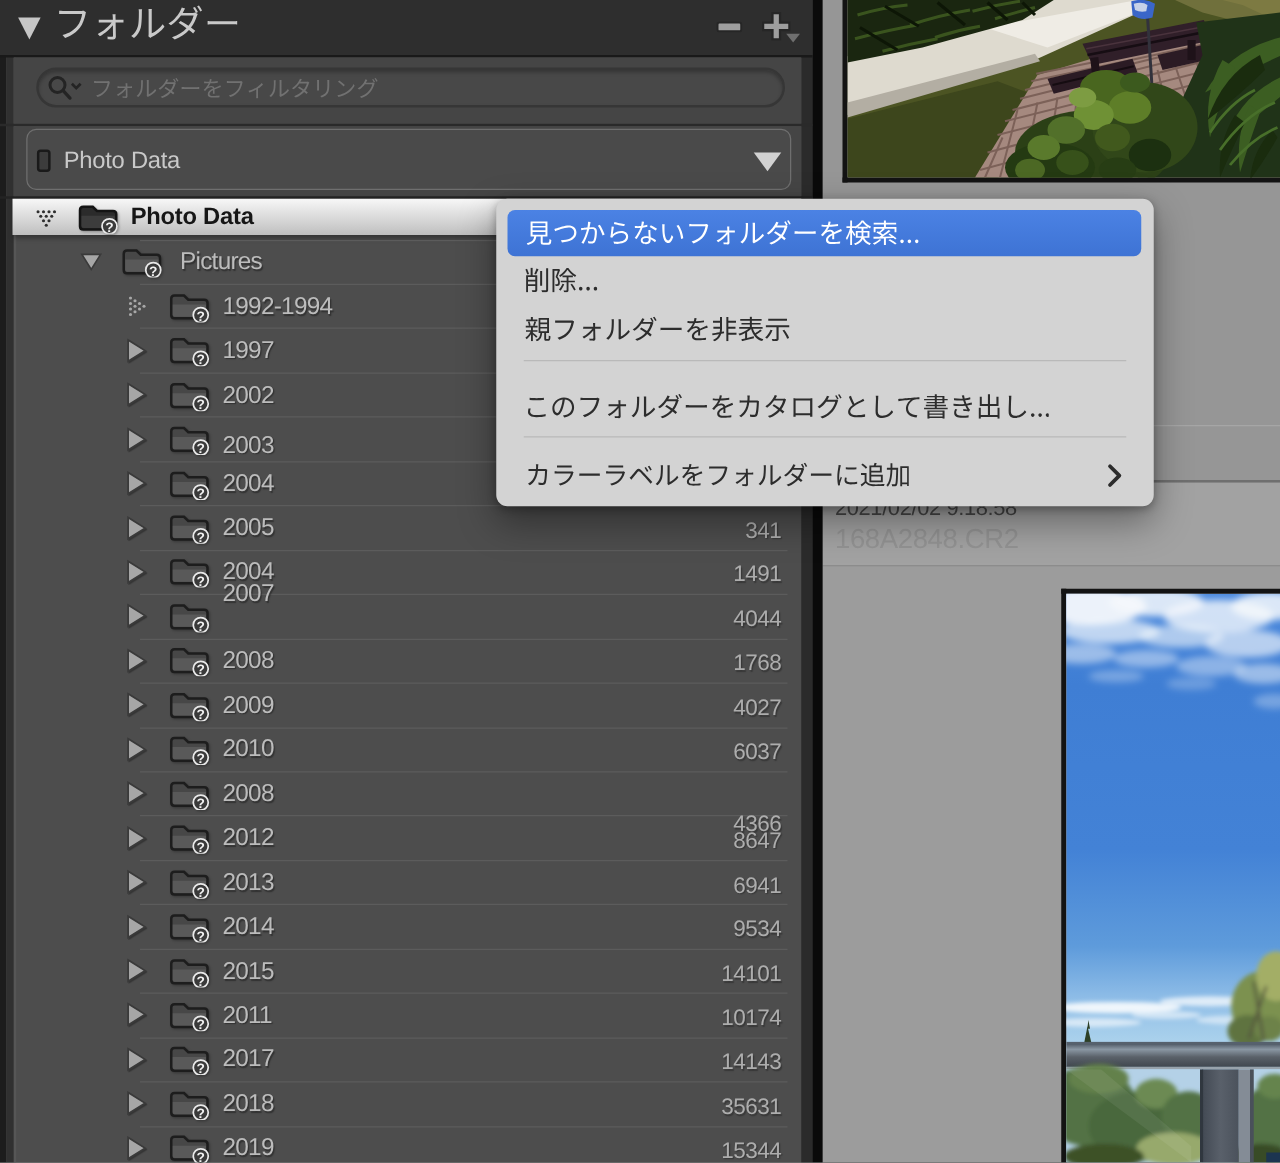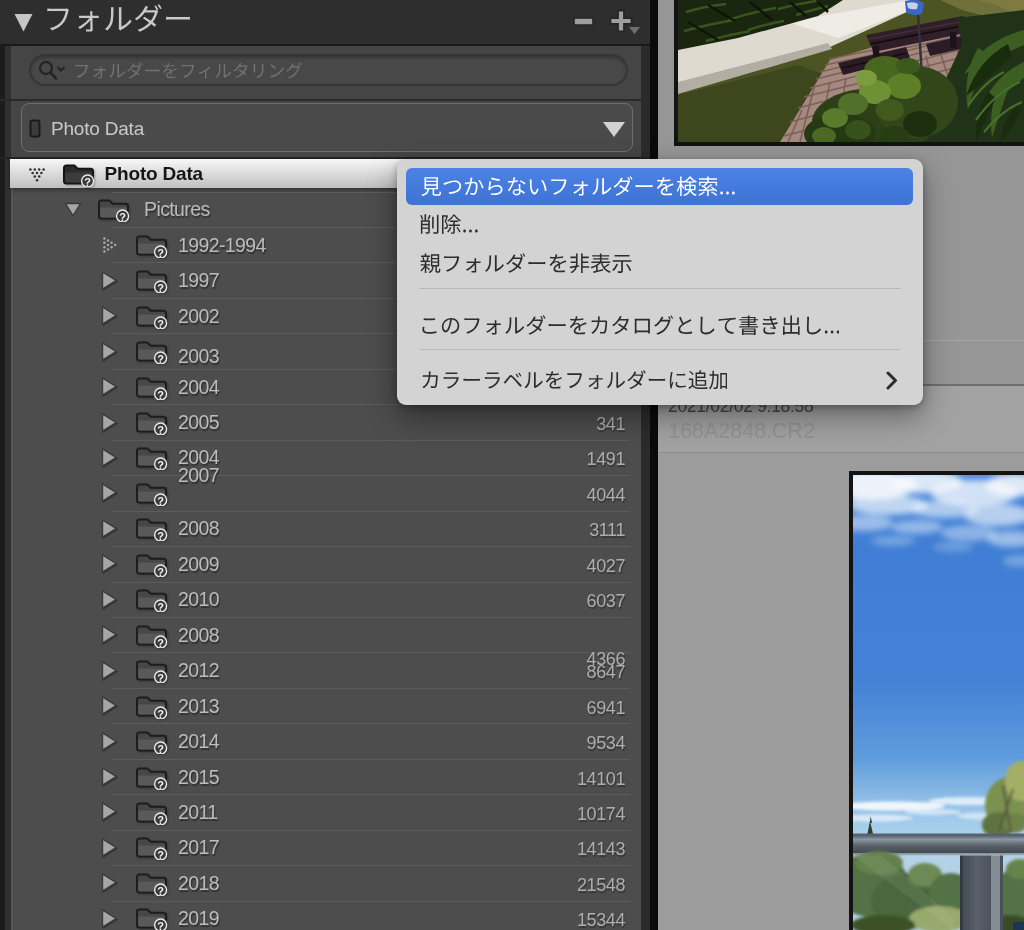--- a/index.html
+++ b/index.html
@@ -363,21 +363,21 @@
 <svg style="position:absolute;left:101px;top:517.8px" width="17" height="21" viewBox="0 0 17 21">
 <path d="M1.5 2 L15 10.5 L1.5 19 z" fill="#a6a6a6" stroke="#3a3a3a" stroke-width="1.4" filter="drop-shadow(1px 1.5px 0.5px rgba(0,0,0,0.3))"></path>
   </svg>
 <svg style="position:absolute;left:134.8px;top:515.3px;filter:drop-shadow(1px 1.5px 1px rgba(0,0,0,0.28))" width="33" height="26" viewBox="0 0 33 26">
 <path d="M2 7 q0-2.6 2.6-2.6 h7.6 l3.4 3.4 h12.8 q2.6 0 2.6 2.6 v9.6 q0 2.6-2.6 2.6 H4.6 Q2 22.6 2 20 z" fill="#474747" stroke="#1d1d1d" stroke-width="2"></path>
 <path d="M3.2 11.5 h26.6 v8.3 q0 1.6-1.6 1.6 H4.8 q-1.6 0-1.6-1.6 z" fill="#595959"></path>
 <circle cx="25.6" cy="20" r="6" fill="#3a3a3a" stroke="#e9e9e9" stroke-width="1.4"></circle>
 <text x="25.6" y="24.5" font-family="Liberation Sans" font-size="11" font-weight="bold" fill="#f2f2f2" text-anchor="middle">?</text>
 </svg>
 <div class="rt" style="left:178px;top:517.3px">2008</div>
-<div class="rc" style="left:505px;top:520.3px">3111</div>
+<div class="rc" style="left:505px;top:520.3px">1768</div>
 <svg style="position:absolute;left:101px;top:553.2px" width="17" height="21" viewBox="0 0 17 21">
 <path d="M1.5 2 L15 10.5 L1.5 19 z" fill="#a6a6a6" stroke="#3a3a3a" stroke-width="1.4" filter="drop-shadow(1px 1.5px 0.5px rgba(0,0,0,0.3))"></path>
   </svg>
 <svg style="position:absolute;left:134.8px;top:550.8px;filter:drop-shadow(1px 1.5px 1px rgba(0,0,0,0.28))" width="33" height="26" viewBox="0 0 33 26">
 <path d="M2 7 q0-2.6 2.6-2.6 h7.6 l3.4 3.4 h12.8 q2.6 0 2.6 2.6 v9.6 q0 2.6-2.6 2.6 H4.6 Q2 22.6 2 20 z" fill="#474747" stroke="#1d1d1d" stroke-width="2"></path>
 <path d="M3.2 11.5 h26.6 v8.3 q0 1.6-1.6 1.6 H4.8 q-1.6 0-1.6-1.6 z" fill="#595959"></path>
 <circle cx="25.6" cy="20" r="6" fill="#3a3a3a" stroke="#e9e9e9" stroke-width="1.4"></circle>
 <text x="25.6" y="24.5" font-family="Liberation Sans" font-size="11" font-weight="bold" fill="#f2f2f2" text-anchor="middle">?</text>
 </svg>
 <div class="rt" style="left:178px;top:552.8px">2009</div>
@@ -473,21 +473,21 @@
 <svg style="position:absolute;left:101px;top:872.3px" width="17" height="21" viewBox="0 0 17 21">
 <path d="M1.5 2 L15 10.5 L1.5 19 z" fill="#a6a6a6" stroke="#3a3a3a" stroke-width="1.4" filter="drop-shadow(1px 1.5px 0.5px rgba(0,0,0,0.3))"></path>
   </svg>
 <svg style="position:absolute;left:134.8px;top:869.8px;filter:drop-shadow(1px 1.5px 1px rgba(0,0,0,0.28))" width="33" height="26" viewBox="0 0 33 26">
 <path d="M2 7 q0-2.6 2.6-2.6 h7.6 l3.4 3.4 h12.8 q2.6 0 2.6 2.6 v9.6 q0 2.6-2.6 2.6 H4.6 Q2 22.6 2 20 z" fill="#474747" stroke="#1d1d1d" stroke-width="2"></path>
 <path d="M3.2 11.5 h26.6 v8.3 q0 1.6-1.6 1.6 H4.8 q-1.6 0-1.6-1.6 z" fill="#595959"></path>
 <circle cx="25.6" cy="20" r="6" fill="#3a3a3a" stroke="#e9e9e9" stroke-width="1.4"></circle>
 <text x="25.6" y="24.5" font-family="Liberation Sans" font-size="11" font-weight="bold" fill="#f2f2f2" text-anchor="middle">?</text>
 </svg>
 <div class="rt" style="left:178px;top:871.8px">2018</div>
-<div class="rc" style="left:505px;top:874.8px">21548</div>
+<div class="rc" style="left:505px;top:874.8px">35631</div>
 <svg style="position:absolute;left:101px;top:907.8px" width="17" height="21" viewBox="0 0 17 21">
 <path d="M1.5 2 L15 10.5 L1.5 19 z" fill="#a6a6a6" stroke="#3a3a3a" stroke-width="1.4" filter="drop-shadow(1px 1.5px 0.5px rgba(0,0,0,0.3))"></path>
   </svg>
 <svg style="position:absolute;left:134.8px;top:905.2px;filter:drop-shadow(1px 1.5px 1px rgba(0,0,0,0.28))" width="33" height="26" viewBox="0 0 33 26">
 <path d="M2 7 q0-2.6 2.6-2.6 h7.6 l3.4 3.4 h12.8 q2.6 0 2.6 2.6 v9.6 q0 2.6-2.6 2.6 H4.6 Q2 22.6 2 20 z" fill="#474747" stroke="#1d1d1d" stroke-width="2"></path>
 <path d="M3.2 11.5 h26.6 v8.3 q0 1.6-1.6 1.6 H4.8 q-1.6 0-1.6-1.6 z" fill="#595959"></path>
 <circle cx="25.6" cy="20" r="6" fill="#3a3a3a" stroke="#e9e9e9" stroke-width="1.4"></circle>
 <text x="25.6" y="24.5" font-family="Liberation Sans" font-size="11" font-weight="bold" fill="#f2f2f2" text-anchor="middle">?</text>
 </svg>
 <div class="rt" style="left:178px;top:907.2px">2019</div>

